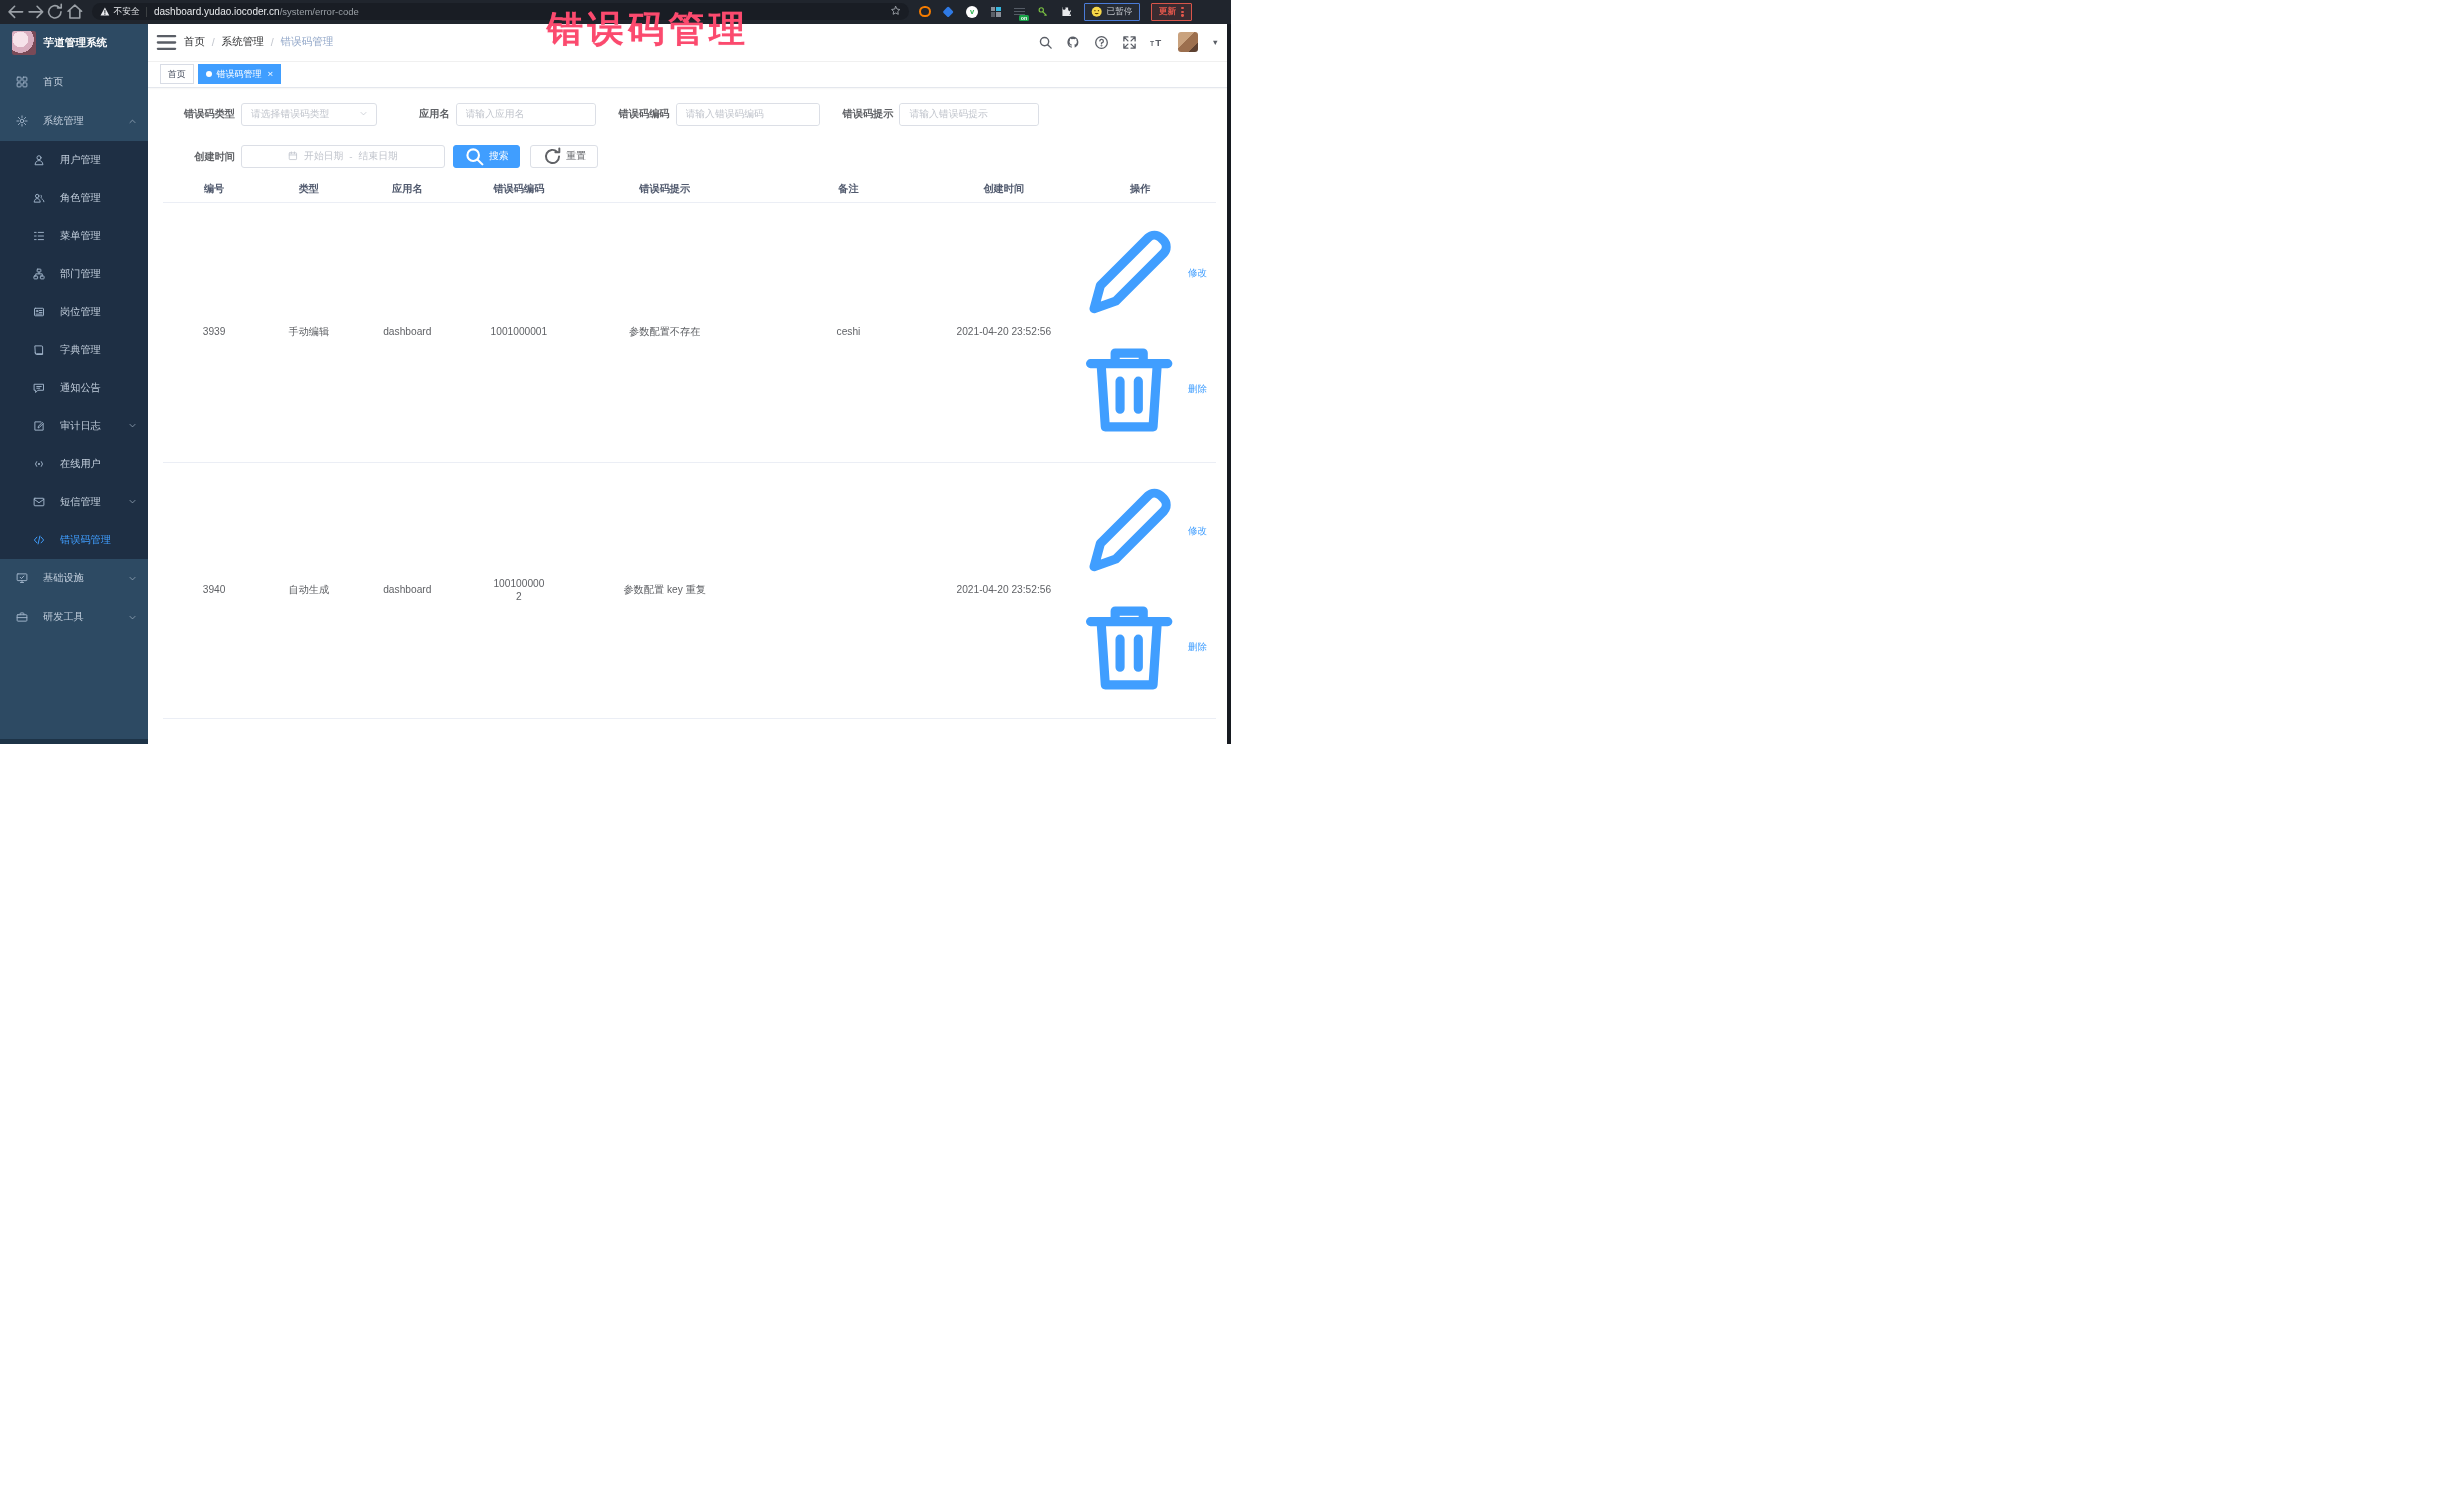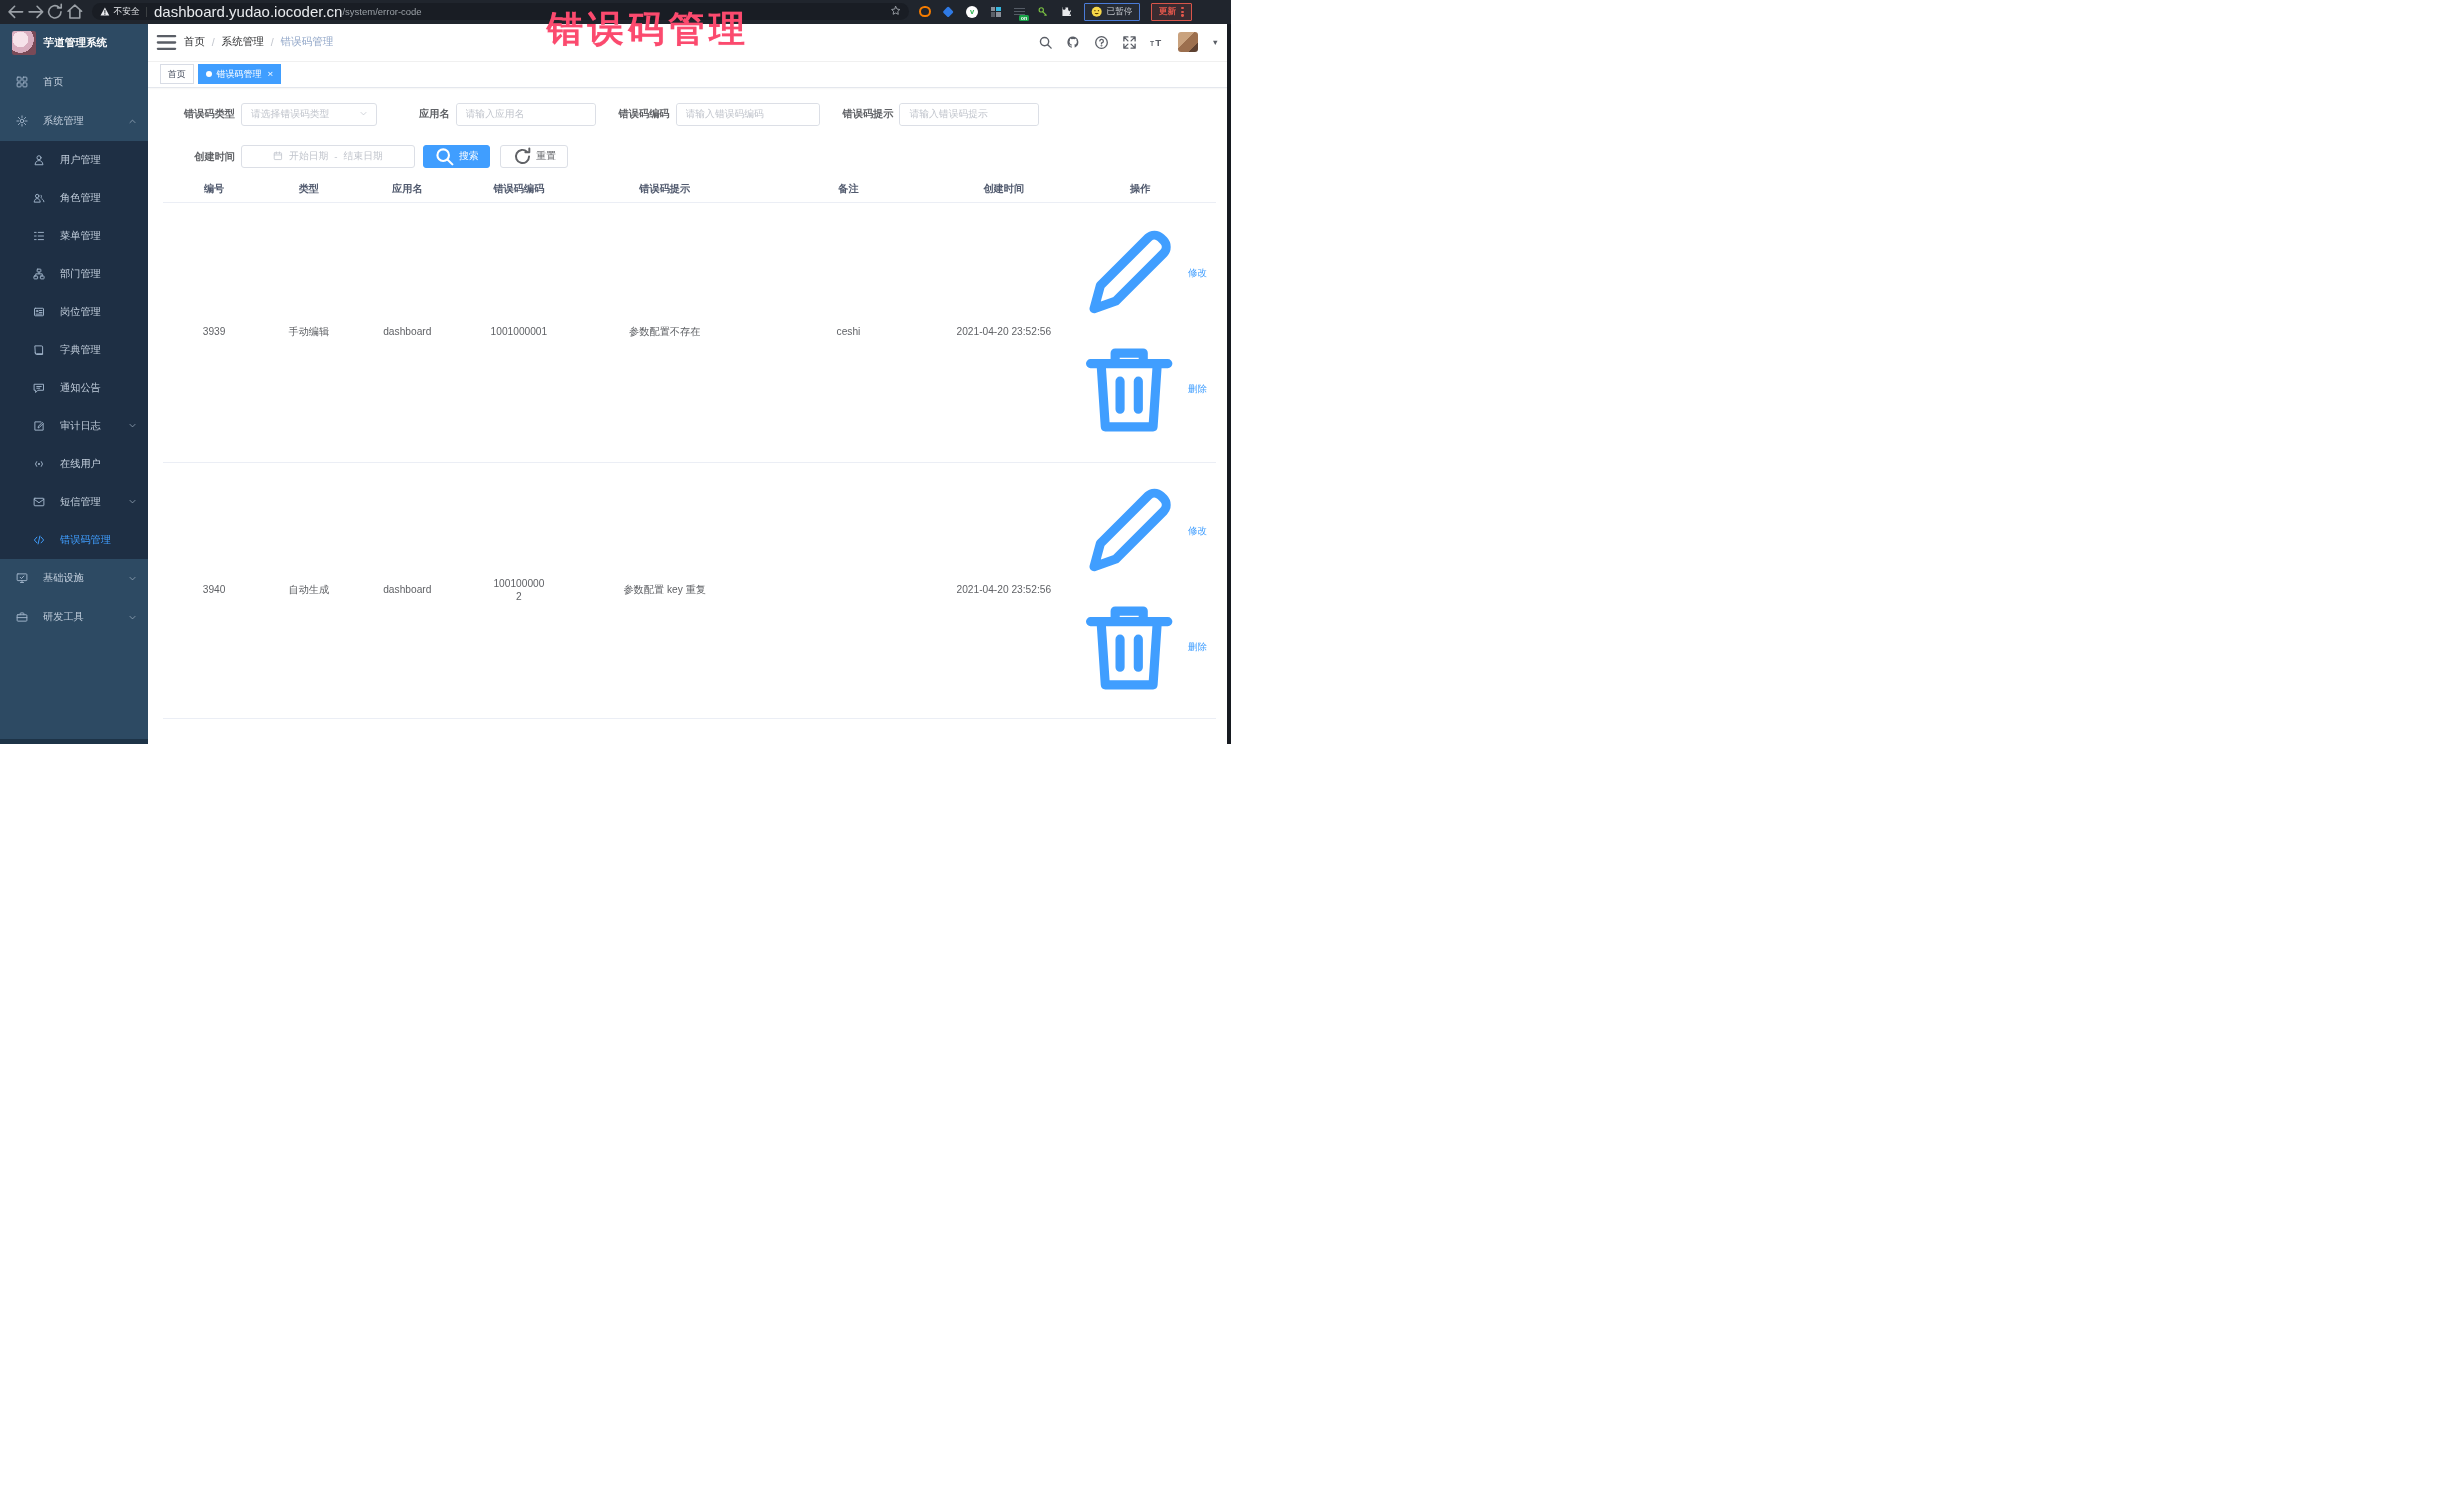--- a/index.html
+++ b/index.html
@@ -6,21 +6,21 @@
   html,body{width:1231px;height:744px;overflow:hidden;font-family:"Liberation Sans","DejaVu Sans",sans-serif}
   #screen{position:relative;width:1231px;height:744px;background:#fff}
 
   
   .chrome{position:relative;height:23.5px;background:#20252d;display:flex;align-items:center;padding:0 6px;z-index:5}
   .chrome .navic{width:19.7px;height:19.7px;display:flex;align-items:center;justify-content:center;color:#9aa0a6;flex:0 0 auto;cursor:pointer}
   .addr{height:17.4px;flex:0 0 auto;width:817px;margin-left:7.6px;background:#191d24;border-radius:9px;display:flex;align-items:center;padding:0 7.6px;color:#e8eaed}
   .addr .warn{display:flex;align-items:center;margin-right:3.8px}
   .addr .sec{font-size:8.7px;color:#e8eaed}
   .addr .div{width:0.8px;height:9.8px;background:#3c4043;margin:0 6.8px}
-  .addr .host{font-size:15px;color:#e8eaed}
+  .addr .host{font-size:10px;color:#e8eaed}
   .addr .path{font-size:9.5px;color:#9aa0a6}
   .addr .spacer{flex:1}
   .exts{display:flex;align-items:center;margin-left:9px;gap:10.6px}
   .ext{width:13px;height:13px;position:relative;display:flex;align-items:center;justify-content:center;cursor:pointer}
   .chip{height:18px;border-radius:1px;display:flex;align-items:center;padding:0 6.8px;margin-left:10.6px;font-size:8.7px;cursor:pointer}
   .chip.profile{border:1.5px solid #4a7bd8;background:#262b34;color:#c7cbd1;gap:3.8px}
   .chip.update{border:1.5px solid #d9554a;background:rgba(217,85,74,.14);color:#e0564b;gap:5.3px;font-weight:700}
   .dots3{display:flex;flex-direction:column;gap:1.5px}
   .dots3 i{width:2.3px;height:2.3px;border-radius:50%;background:#e0564b}
 
@@ -70,21 +70,21 @@
   .frow.r1{margin-top:15px}
   .frow.r2{margin-top:19.7px}
   .flab{font-size:10.2px;color:#606266;font-weight:700;text-align:right;white-space:nowrap}
   .w95{width:72px}
   .inp{height:23px;border:0.8px solid #dcdfe6;border-radius:3px;background:#fff;font-size:9.8px;color:#606266;display:flex;align-items:center}
   .inp input{border:none;outline:none;width:100%;height:100%;padding:0 9px;font-size:9.8px;color:#606266;border-radius:3px;font-family:Liberation Mono, monospace}
   .inp input::placeholder{color:#c0c4cc}
   .sel{justify-content:space-between;padding:0 7.6px 0 9px;cursor:pointer}
   .sel .ph{color:#c0c4cc}
   .sel .sarr{color:#c0c4cc}
-  .dr{width:174px;padding:0 7.6px;gap:6px;justify-content:center}
+  .dr{width:204px;padding:0 7.6px;gap:6px;justify-content:center}
   .dr .ph{color:#c0c4cc;font-size:9.8px}
   .dr .cal{color:#c0c4cc}
   .btn{height:23px;border-radius:3px;display:inline-flex;align-items:center;justify-content:center;font-size:9.8px;cursor:pointer;gap:3.8px;padding:0 10.6px;white-space:nowrap}
   .btn.primary{background:#409EFF;color:#fff;border:0.8px solid #409EFF}
   .btn.plain{background:#fff;color:#606266;border:0.8px solid #dcdfe6}
   .btn.sm{height:20.5px;font-size:9.5px;padding:0 9px;border-radius:2.3px}
   .btn.add{background:#ecf5ff;border:0.8px solid #a0cfff;color:#409EFF}
   .btn.export{background:#fdf6ec;border:0.8px solid #f5dab1;color:#e6a23c}
   .toolbar{margin-top:22px;display:flex;align-items:center;gap:7.6px}
   .tool-right{margin-left:auto;display:flex;align-items:center;gap:9.8px}

